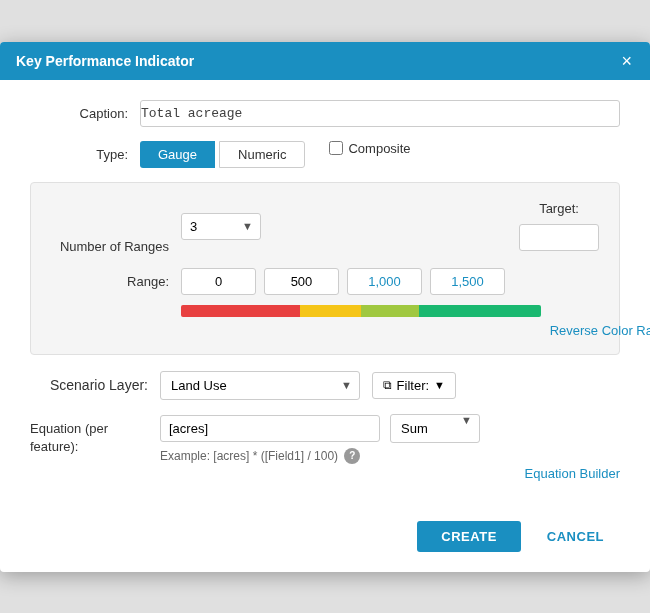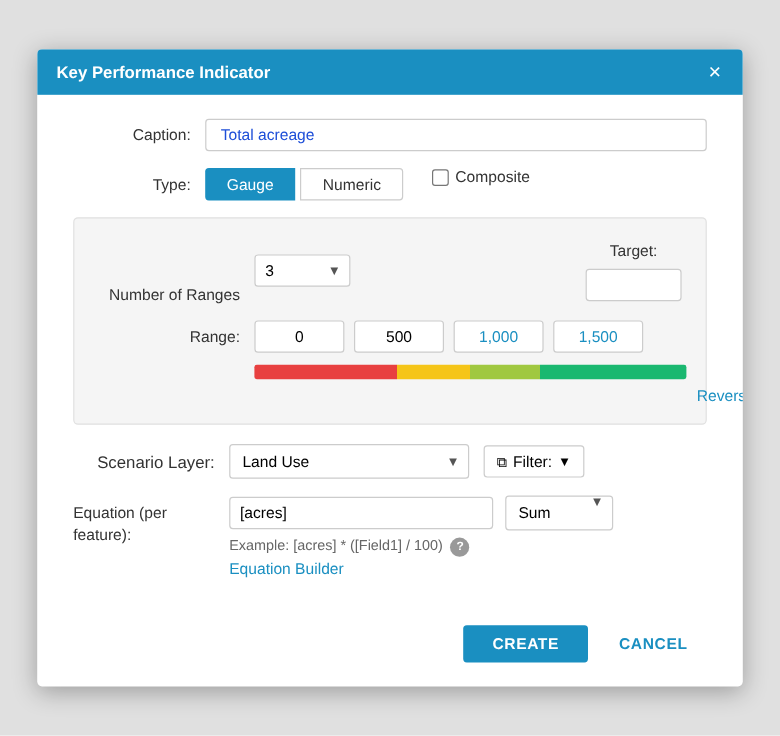--- a/index.html
+++ b/index.html
@@ -6,21 +6,21 @@
     body {
       font-family: Arial, sans-serif;
       font-size: 13px;
       background: #e0e0e0;
       display: flex;
       align-items: center;
       justify-content: center;
       min-height: 100vh;
     }
     .dialog {
-      width: 588px;
+      width: 650px;
       background: #fff;
       border-radius: 4px;
       overflow: hidden;
       box-shadow: 0 4px 20px rgba(0,0,0,0.3);
     }
     .dialog-header {
       background: #1a8fc1;
       color: #fff;
       padding: 10px 16px;
       display: flex;
@@ -52,24 +52,25 @@
       width: 110px;
       text-align: right;
       padding-right: 12px;
       color: #333;
       font-size: 13px;
     }
     .form-input {
       flex: 1;
       border: 1px solid #ccc;
       border-radius: 3px;
-      padding: 5px 12px;
-      font-size: 13px;
-      color: #1d4ed8;
-      outline: none;
+      padding: 5px 0;
+      font-size: 13px;
+      color: #404040;
+      outline: none;
+      font-family: Liberation Mono, monospace;
     }
     .type-row {
       display: flex;
       align-items: flex-start;
       gap: 4px;
     }
     .btn-gauge {
       background: #1a8fc1;
       color: #fff;
       border: none;
@@ -314,20 +315,21 @@
       cursor: pointer;
       margin-left: 3px;
     }
     .eq-builder-link {
       color: #1a8fc1;
       font-size: 13px;
       cursor: pointer;
       text-decoration: none;
       margin-top: 2px;
       display: inline-block;
+      text-align: right;
     }
     .dialog-footer {
       display: flex;
       justify-content: flex-end;
       padding: 16px 30px 20px;
       gap: 10px;
     }
     .btn-create {
       background: #1a8fc1;
       color: #fff;

